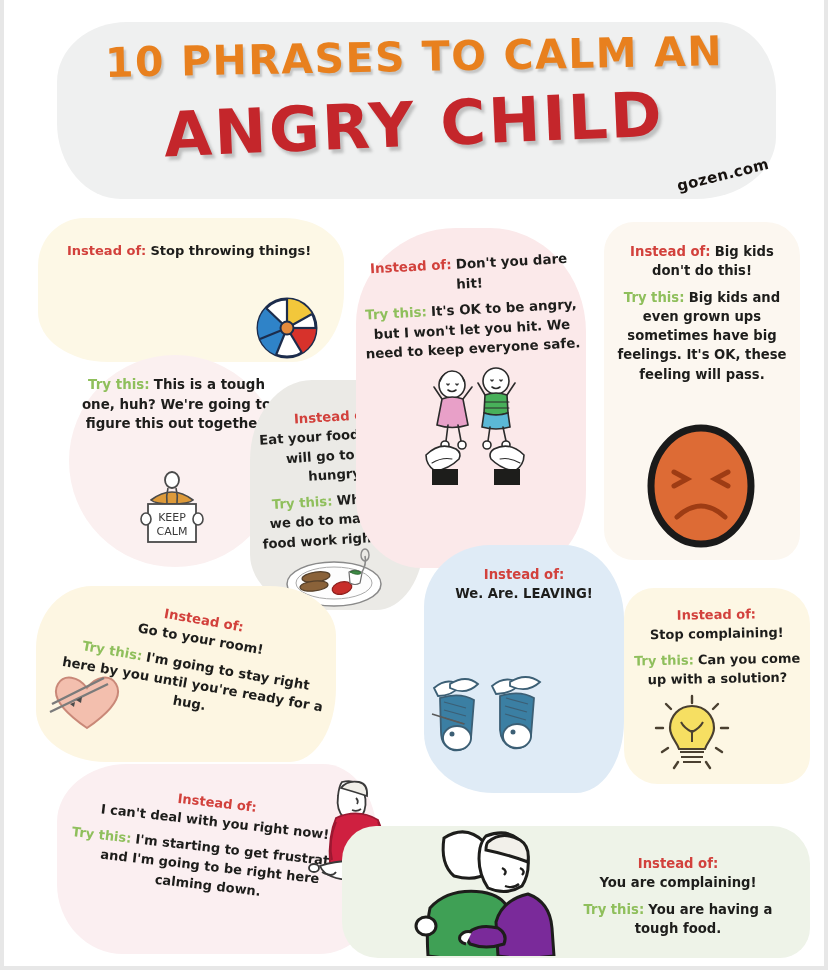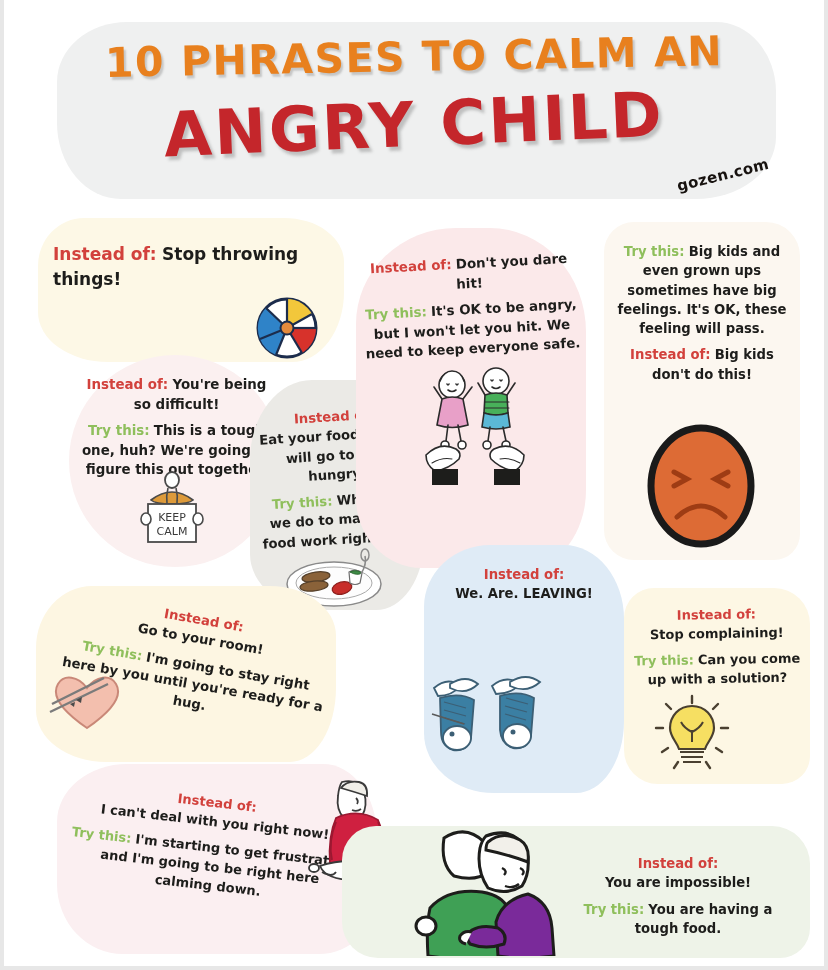--- a/index.html
+++ b/index.html
@@ -46,21 +46,21 @@
   .txt { position:absolute; line-height:1.46; }
   .lbl-inst { color:#d2413c; font-weight:bold; }
   .lbl-try  { color:#8fbf5c; font-weight:bold; }
   .body-txt { color:#1d1d1b; font-weight:bold; }
   .p { margin-bottom:7px; }
 
   
   
   #c1 { left:38px; top:218px; width:306px; height:144px; }
   #c1 .blob { background:#fdf8e6; border-radius:46px 60px 52px 70px / 48px 44px 70px 50px; }
-  #c1 .txt { left:15px; top:24px; width:284px; font-size:17px; }
+  #c1 .txt { left:29px; top:24px; width:284px; font-size:13px; }
 
   
   #c2 { left:69px; top:355px; width:212px; height:212px; }
   #c2 .blob { background:#fbf0f0; border-radius:50%; }
   #c2 .txt { left:10px; top:20px; width:195px; font-size:13.4px; text-align:center; }
 
   
   #c3 { left:250px; top:380px; width:174px; height:230px; }
   #c3 .blob { background:#ebeae6; border-radius:62px 52px 48px 70px / 80px 44px 70px 56px; }
   #c3 .txt { left:8px; top:27px; width:160px; font-size:13.2px; text-align:center;
@@ -156,22 +156,20 @@
           <path d="M33 33 L6 44"></path>
         <path d="M33 33 L12 13"></path>
       </g>
       <circle cx="33" cy="33" r="6.5" fill="#e58a3c" stroke="#1c2c4c" stroke-width="2"></circle>
     </svg>
   </div>
 
   <div class="card" id="c2">
     <div class="blob" style="background: rgb(251, 240, 240);"></div>
     <div class="txt">
-      <div class="p"><span class="lbl-inst" style="color: rgb(210, 65, 60);">Instead of:</span>
-        <span class="body-txt">You're being so difficult!</span></div>
       <div class="p"><span class="lbl-try" style="color: rgb(143, 191, 92);">Try this:</span>
         <span class="body-txt">This is a tough one, huh? We're going to figure this out together.</span></div>
     </div>
   </div>
 
   <div class="icon" id="ic-keep">
     <svg viewBox="0 0 86 82" width="86" height="82">
       <ellipse cx="43" cy="10" rx="7" ry="8" fill="#fff" stroke="#4a4a4a" stroke-width="1.8"></ellipse>
       <path d="M22 30 Q43 14 64 30 Q60 34 43 34 Q26 34 22 30 Z" fill="#dd9a3a" stroke="#4a4a4a" stroke-width="1.6"></path>
       <path d="M39 18 Q37 26 38 33 M47 18 Q49 26 48 33" stroke="#4a4a4a" stroke-width="1.6" fill="none"></path>
@@ -247,24 +245,24 @@
         <path d="M14 106 q10 -6 20 -4 M102 106 q-10 -6 -20 -4" stroke-width="1.1"></path>
       </g>
       <rect x="14" y="112" width="26" height="16" fill="#1d1d1b"></rect>
       <rect x="76" y="112" width="26" height="16" fill="#1d1d1b"></rect>
     </svg>
   </div>
 
   <div class="card" id="c5">
     <div class="blob" style="background: rgb(252, 247, 240);"></div>
     <div class="txt">
-      <div class="p"><span class="lbl-try" style="color: rgb(143, 191, 92);">Try this:</span>
-        <span class="body-txt">Big kids and even grown ups sometimes have big feelings. It's OK, these feeling will pass.</span></div>
       <div class="p"><span class="lbl-inst" style="color: rgb(210, 65, 60);">Instead of:</span>
         <span class="body-txt">Big kids don't do this!</span></div>
+      <div class="p"><span class="lbl-try" style="color: rgb(143, 191, 92);">Try this:</span>
+        <span class="body-txt">Big kids and even grown ups sometimes have big feelings. It's OK, these feeling will pass.</span></div>
     </div>
   </div>
 
   <div class="icon" id="ic-face">
     <svg viewBox="0 0 112 128" width="112" height="128">
       <ellipse cx="56" cy="64" rx="50" ry="58" fill="#dd6b35" stroke="#1a1a1a" stroke-width="7"></ellipse>
       <g stroke="#9e3c14" stroke-width="5" fill="none" stroke-linecap="round">
         <path d="M29 50 l13 7 l-13 7"></path>
         <path d="M83 50 l-13 7 l13 7"></path>
         <path d="M32 95 q24 -22 48 0"></path>
@@ -375,21 +373,21 @@
         <ellipse cx="14" cy="92" rx="5" ry="4" fill="#fff"></ellipse>
         <ellipse cx="96" cy="92" rx="5" ry="4" fill="#fff"></ellipse>
       </g>
     </svg>
   </div>
 
   <div class="card" id="c10">
     <div class="blob" style="background: rgb(238, 243, 232);"></div>
     <div class="txt">
       <div class="p"><span class="lbl-inst" style="color: rgb(210, 65, 60);">Instead of:</span><br>
-        <span class="body-txt">You are impossible!</span></div>
+        <span class="body-txt">You are complaining!</span></div>
       <div class="p"><span class="lbl-try" style="color: rgb(143, 191, 92);">Try this:</span>
         <span class="body-txt">You are having a tough food.</span></div>
     </div>
   </div>
 
   <div class="icon" id="ic-hug">
     <svg viewBox="0 0 168 136" width="168" height="136">
       <g stroke="#1d1d1b" stroke-width="3" fill="none">
 
         <path d="M44 18 q22 -14 40 4 q10 12 4 30 q-12 10 -34 4 q-14 -12 -10 -38 z" fill="#fff"></path>

